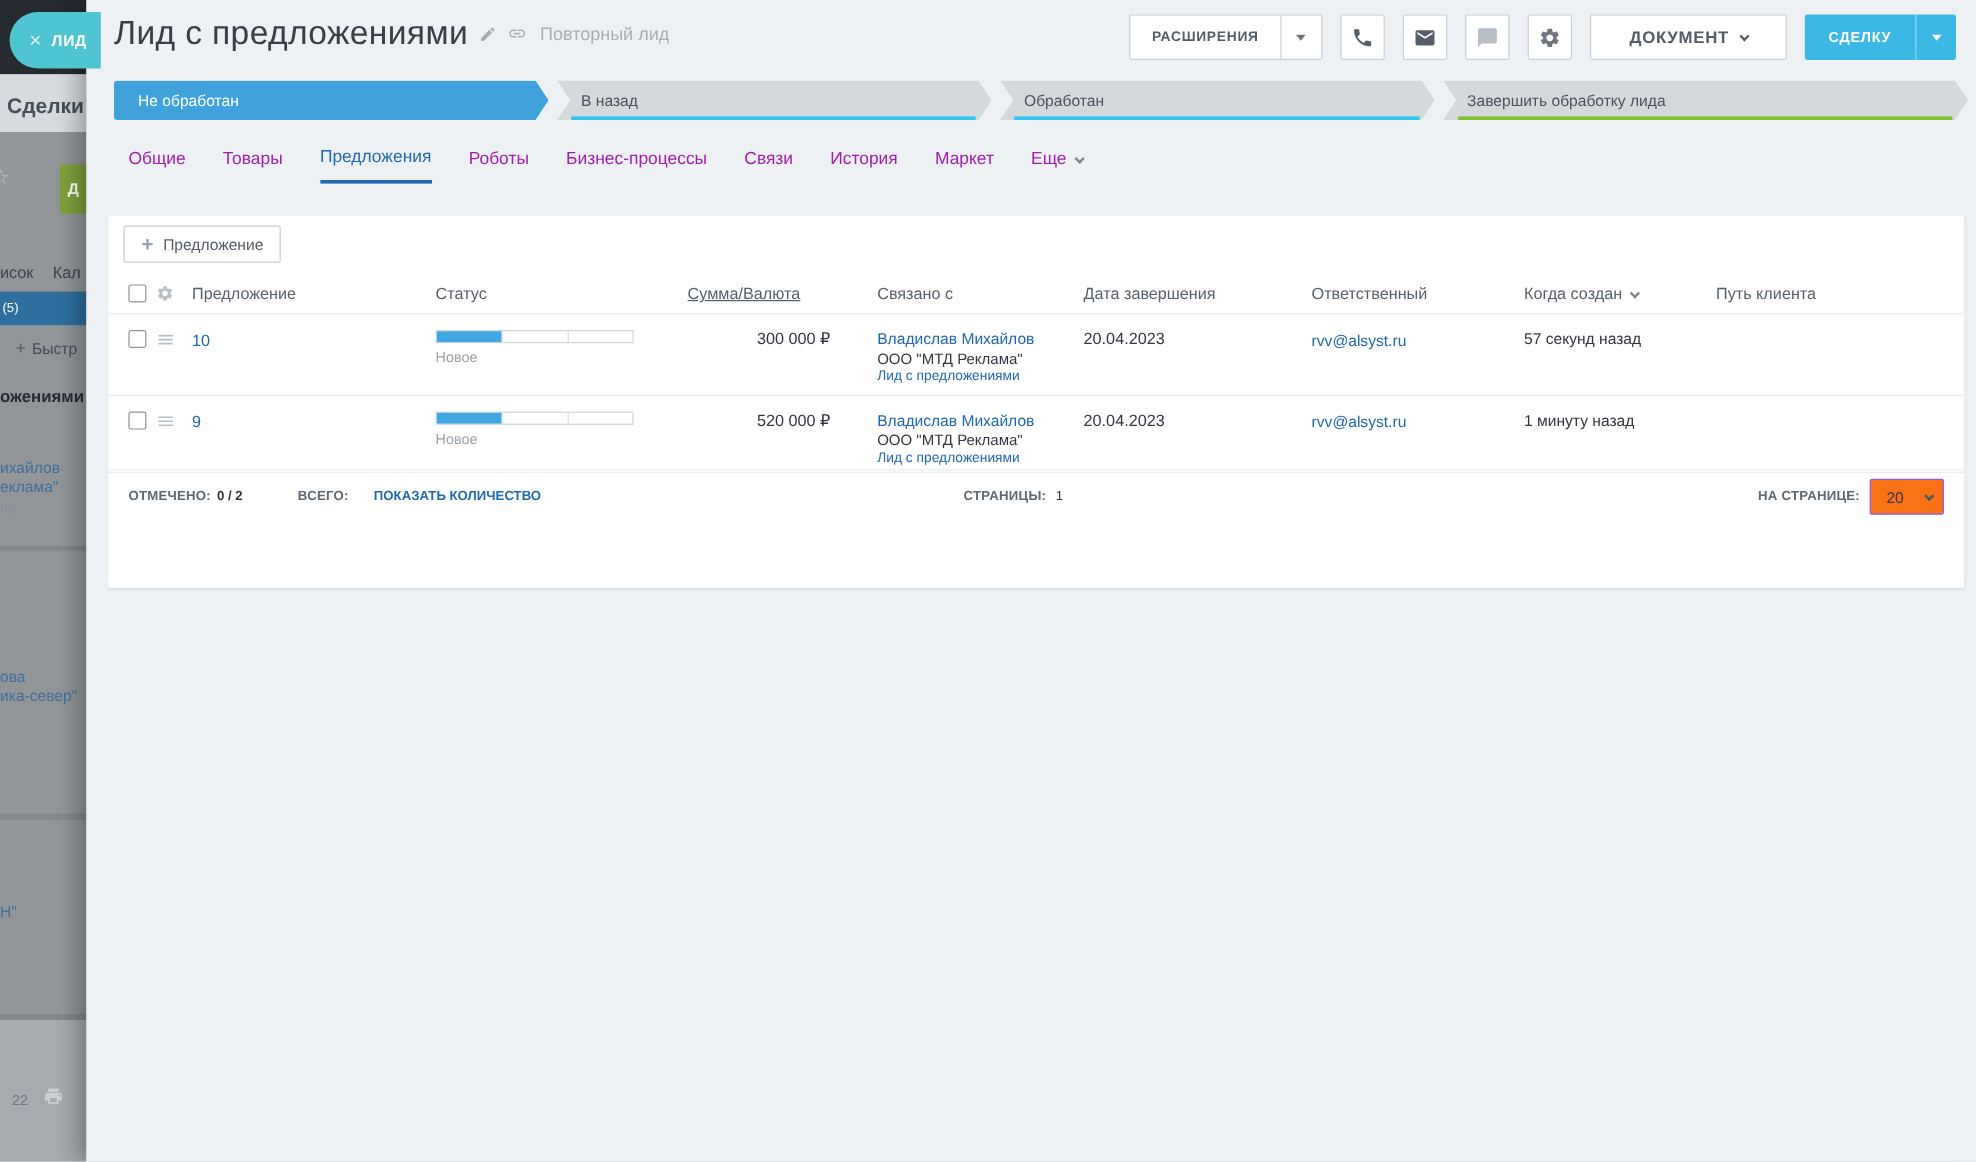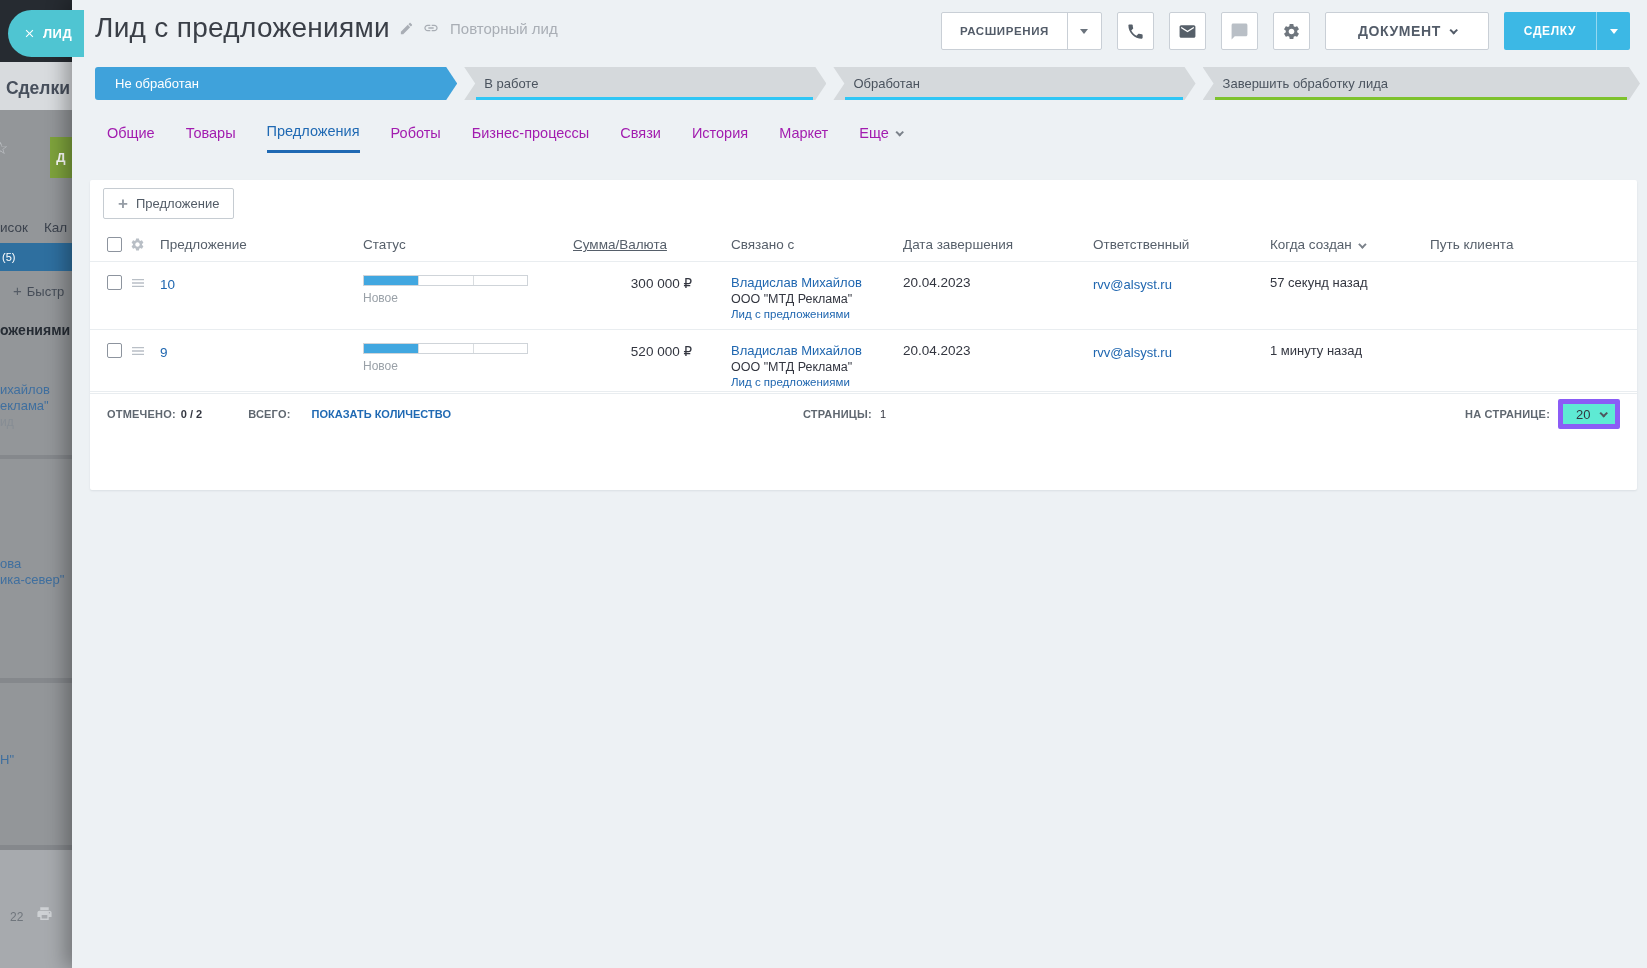--- a/index.html
+++ b/index.html
@@ -107,21 +107,21 @@
   .sbar .fill { position:absolute; left:0; top:0; bottom:0; width:33.3%; background:#41a7e0; }
   .slabel { font-size:12px; color:#9aa1a8; margin-top:5px; }
 
   .gfoot { position:absolute; left:0; right:0; top:213px; height:41px; border-top:1px solid #e9edf0; display:flex; align-items:center; padding:0 17px; font-size:11px; }
   .f-lab { color:#5f6770; font-weight:600; letter-spacing:.2px; }
   .f-val { color:#333640; font-weight:700; margin-left:5px; }
   .f-total { margin-left:46px; }
   .f-link { color:#1f69b3; font-weight:600; margin-left:21px; cursor:pointer; }
   .f-pages { position:absolute; left:713px; }
   .f-right { margin-left:auto; display:flex; align-items:center; gap:8px; }
-  .pp-select { width:62px; height:30px; border:5px solid #8b5cf6; border-radius:2px; background:#5eead4; display:flex; align-items:center; justify-content:space-between; padding:0 9px 0 13px; font-size:13px; color:#333640; cursor:pointer; }
+  .pp-select { width:62px; height:30px; border:1px solid #8b5cf6; border-radius:2px; background:#f97316; display:flex; align-items:center; justify-content:space-between; padding:0 9px 0 13px; font-size:13px; color:#333640; cursor:pointer; }
   .pp-select .chev { color:#4e565f; }
 
   .sort-chev { color:#7b828a; transform:rotate(45deg) translateY(-2px); }
 </style>
 </head>
 <body>
 
 <div class="backdrop">
   <div class="bd-topbar"></div>
   <div class="bd-header">
@@ -220,21 +220,21 @@
           <span class="caret"></span>
         </span>
     </div>
   </div>
 
   <div class="stagebar">
     <div class="stage first active">
       <span>Не обработан</span>
     </div>
     <div class="stage">
-      <span>В работе</span>
+      <span>В назад</span>
       <span class="under u-cyan"></span>
     </div>
     <div class="stage">
       <span>Обработан</span>
       <span class="under u-cyan"></span>
     </div>
     <div class="stage last">
       <span>Завершить обработку лида</span>
       <span class="under u-green"></span>
     </div>

